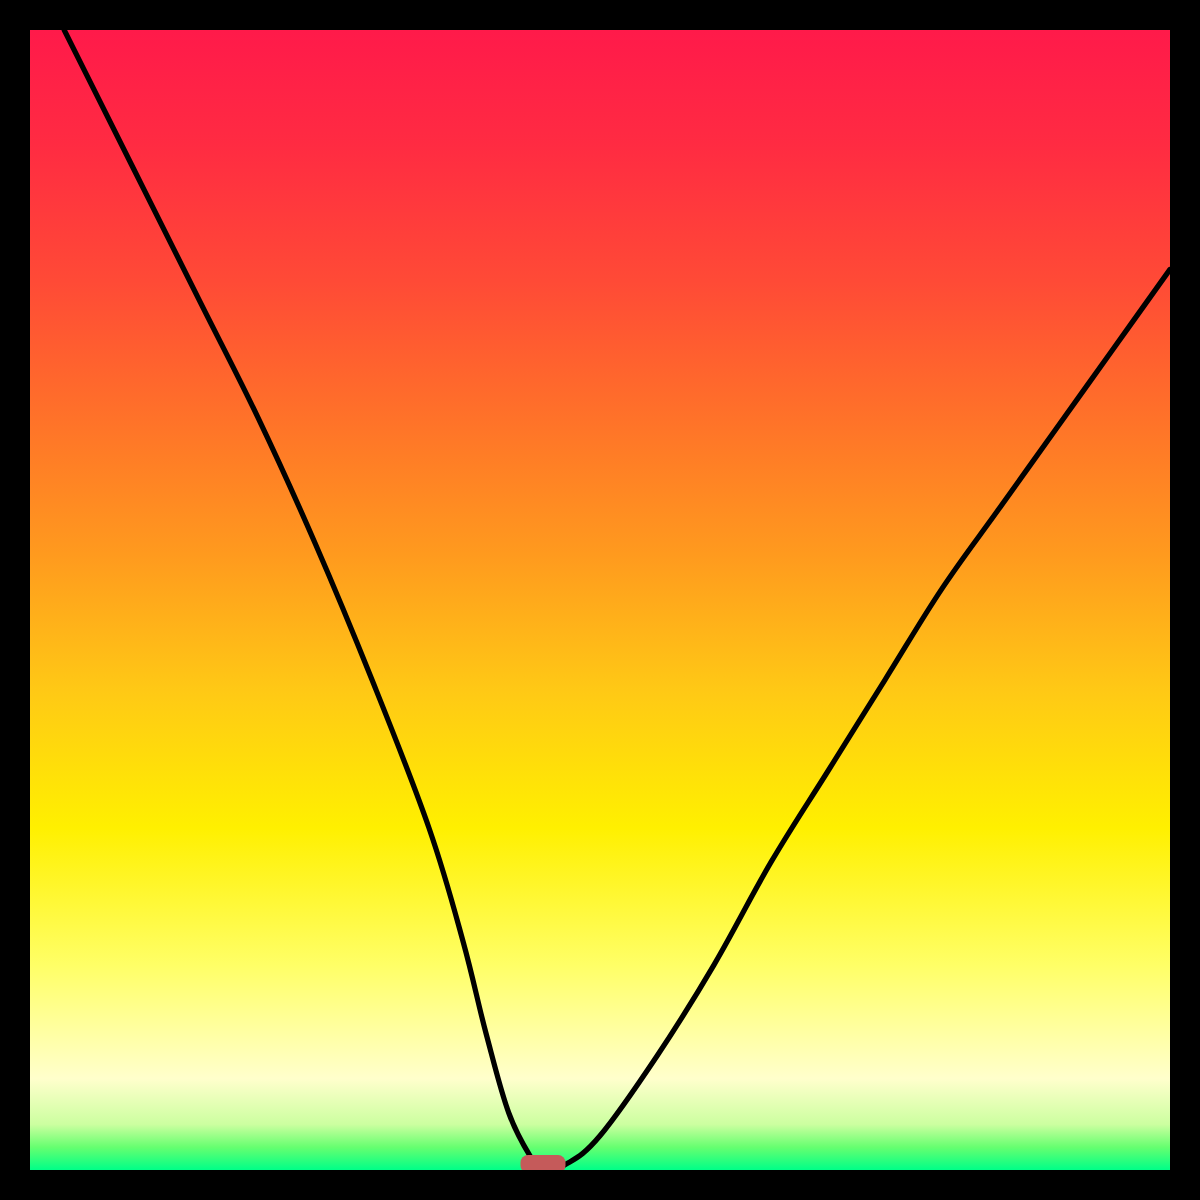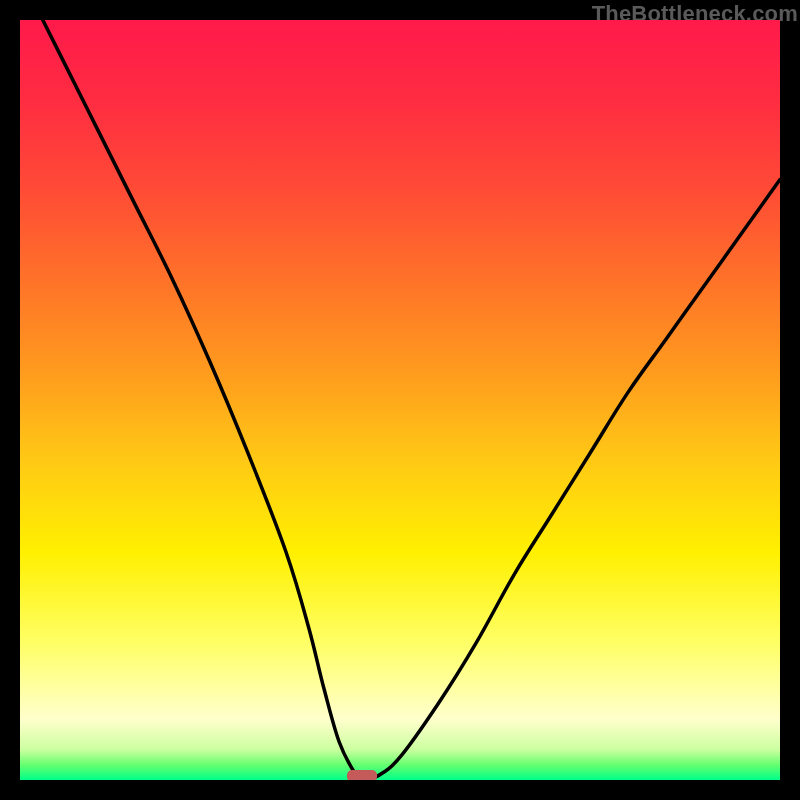--- a/index.html
+++ b/index.html
@@ -65,21 +65,20 @@
     font-weight: 600;
     color: #5a5a5a;
     letter-spacing: 0.2px;
     user-select: none;
   }
 </style>
 </head>
 <body>
 
 <div class="frame">
-  <div class="watermark">TheBottleneck.com</div>
 
   <div class="plot-area">
     <svg class="curve-svg" viewBox="0 0 760 760" preserveAspectRatio="none">
       <path id="curve-path" class="curve-path" d="M 22.8 0.0 C 25.5 5.5 28.4 11.2 38.0 30.4 C 47.6 49.6 62.3 79.0 76.0 106.4 C 89.7 133.8 100.3 155.0 114.0 182.4 C 127.7 209.8 138.3 229.7 152.0 258.4 C 165.7 287.1 176.3 310.5 190.0 342.0 C 203.7 373.5 214.3 399.0 228.0 433.2 C 241.7 467.4 255.1 500.5 266.0 532.0 C 276.9 563.5 282.0 583.4 288.8 608.0 C 295.6 632.6 298.5 648.3 304.0 668.8 C 309.5 689.3 313.7 707.0 319.2 722.0 C 324.7 737.0 330.3 745.6 334.4 752.4 C 338.5 759.2 337.9 759.3 342.0 760.0 C 346.1 760.7 350.4 760.3 357.2 756.2 C 364.0 752.1 369.1 750.2 380.0 737.2 C 390.9 724.2 404.3 704.5 418.0 684.0 C 431.7 663.5 442.3 646.5 456.0 623.2 C 469.7 599.9 480.3 578.1 494.0 554.8 C 507.7 531.5 518.3 515.9 532.0 494.0 C 545.7 472.1 556.3 455.1 570.0 433.2 C 583.7 411.3 594.3 392.9 608.0 372.4 C 621.7 351.9 632.3 338.4 646.0 319.2 C 659.7 300.0 670.3 285.2 684.0 266.0 C 697.7 246.8 708.3 232.0 722.0 212.8 C 735.7 193.6 753.2 169.2 760.0 159.6"></path>
       <rect id="marker-rect" class="marker" rx="5" ry="5" x="327.0" y="750.0" width="30" height="12" fill="#c55a5a"></rect>
     </svg>
   </div>
 </div>
 
 </body></html>

